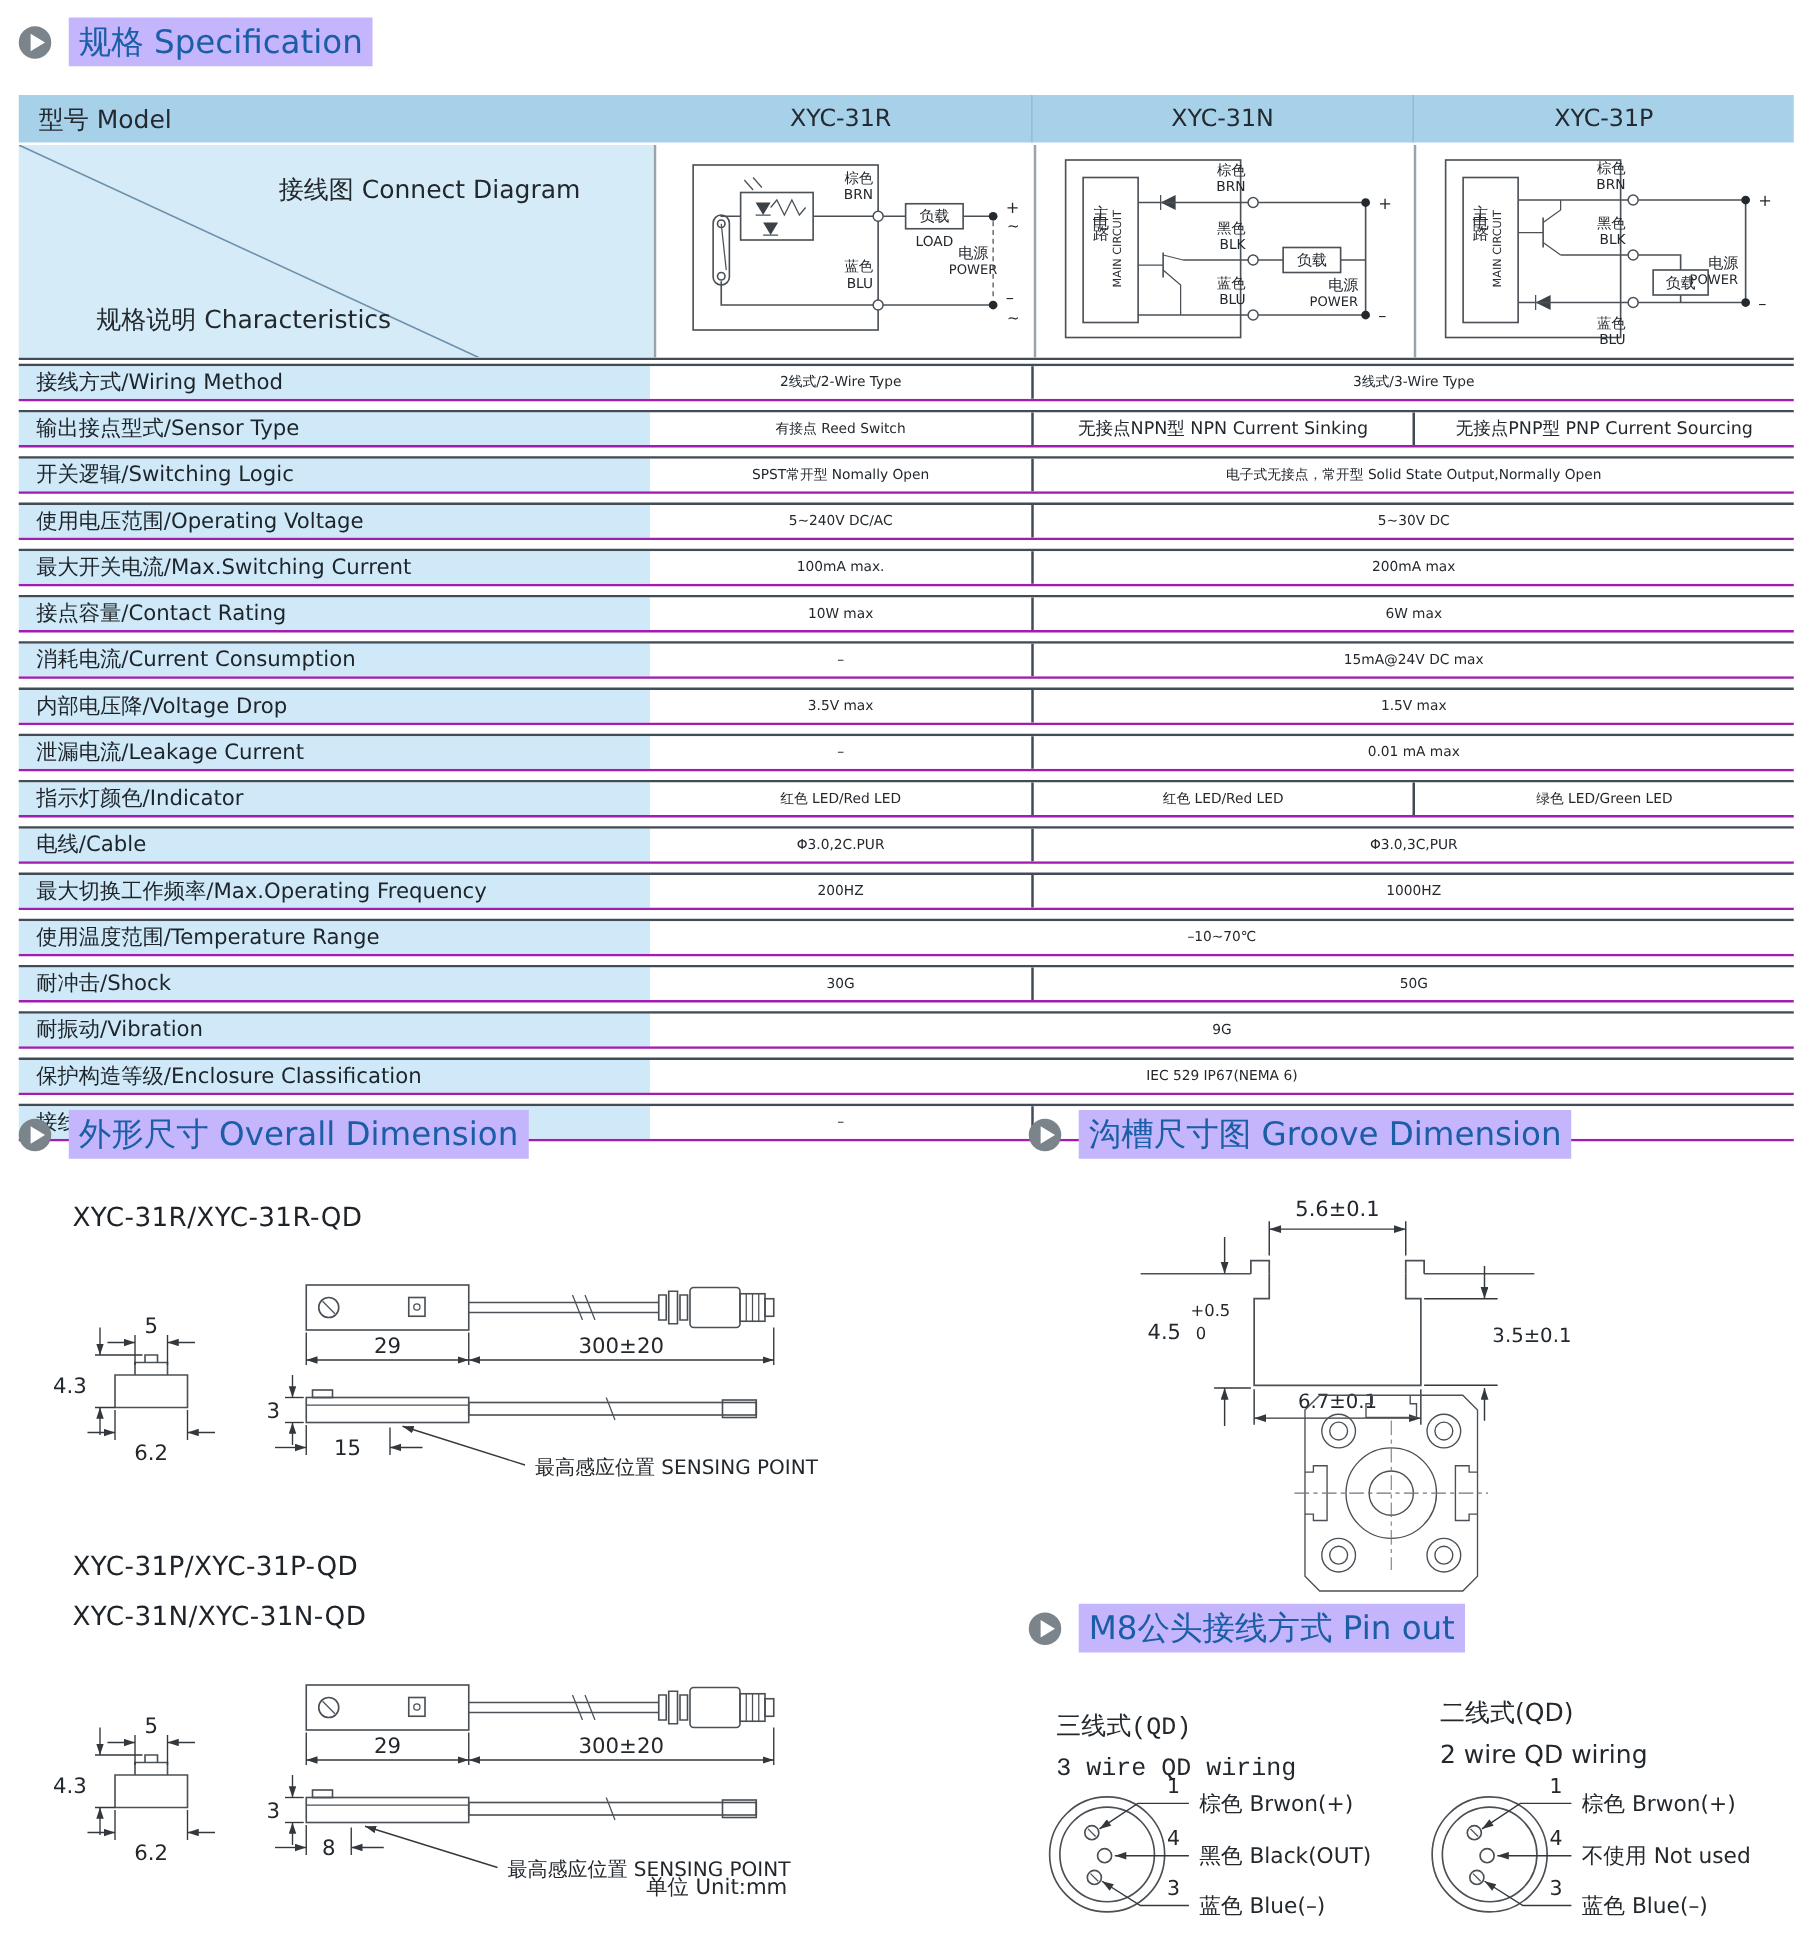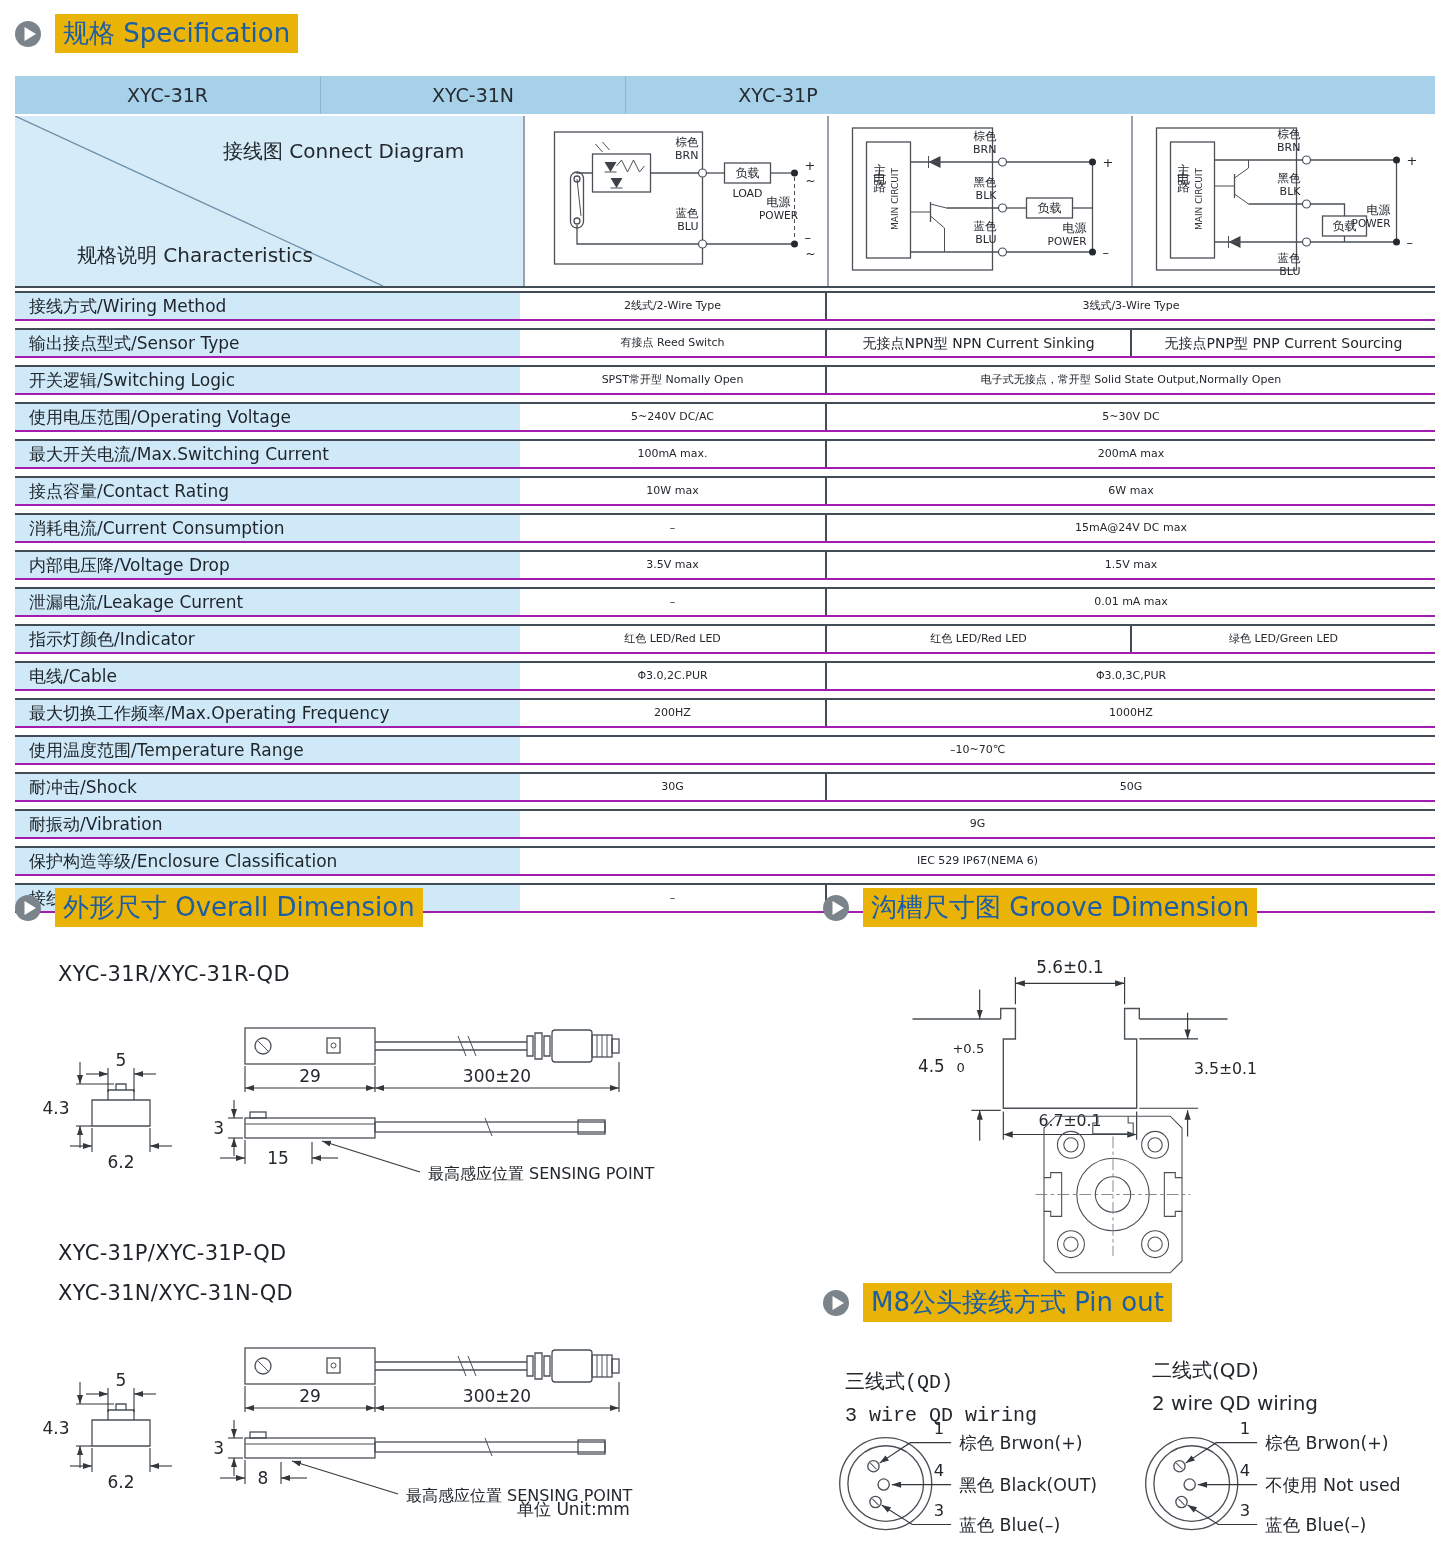--- a/index.html
+++ b/index.html
@@ -2,21 +2,21 @@
 <html><head>
 <meta charset="utf-8">
 <style>
   html,body{margin:0;padding:0;}
   body{
     width:1444px;height:1560px;position:relative;background:#ffffff;
     font-family:"DejaVu Sans","Liberation Sans",sans-serif;color:#23282d;
     overflow:hidden;
   }
   .sec-h{position:absolute;display:flex;align-items:center;gap:13px;}
-  .sec-title{font-size:26px;color:#1b5ea6;background:#eab308;padding:2px 8px;white-space:nowrap;}
+  .sec-title{font-size:26px;color:#1b5ea6;background:#c4b5fd;padding:2px 8px;white-space:nowrap;}
   .bullet{flex:0 0 auto;display:block;}
 
   
   .spec-table{position:absolute;left:15px;top:76px;width:1420px;}
   .h-row{display:flex;height:38px;background:#a7d0e9;margin-bottom:2px;}
   .h-label{width:505px;line-height:38px;padding-left:16px;font-size:20px;box-sizing:border-box;color:#242a30;}
   .h-model{width:305px;line-height:38px;text-align:center;font-size:19px;box-sizing:border-box;color:#242a30;}
   .h-model.sepl{border-left:1px solid #8fb6d0;}
   .diag-row{display:flex;height:170px;margin-bottom:3px;border-bottom:2px solid #414c57;}
   .diag-label{width:510px;position:relative;background:#d5ebf8;box-sizing:border-box;overflow:hidden;text-align:right;}
@@ -64,20 +64,21 @@
 <div class="sec-h" style="left:14px;top:14px;">
   <svg class="bullet" width="28" height="28">
     <circle cx="14" cy="14" r="13" fill="#7c848b"></circle>
     <polygon points="10.5,7 22,14 10.5,21" fill="#ffffff"></polygon>
   </svg>
   <span class="sec-title">规格 Specification</span>
 </div>
 
 <div class="spec-table">
   <div class="h-row">
+    <div class="h-label">型号 Model</div>
     <div class="h-model">XYC-31R</div>
     <div class="h-model sepl">XYC-31N</div>
     <div class="h-model sepl">XYC-31P</div>
   </div>
 
   <div class="diag-row">
     <div class="diag-label">
       <svg width="505" height="170" style="position:absolute;left:0;top:0;">
         <line x1="0" y1="0" x2="368" y2="170" stroke="#6d90ab" stroke-width="1.3"></line>
       </svg>

